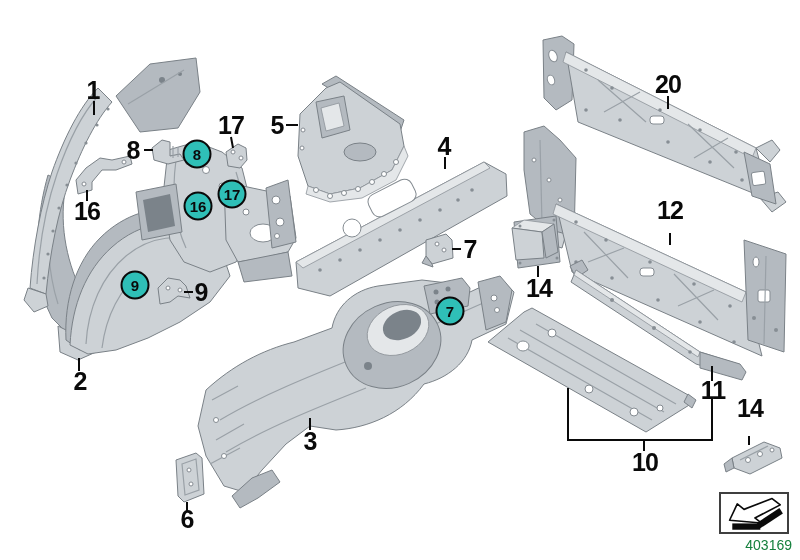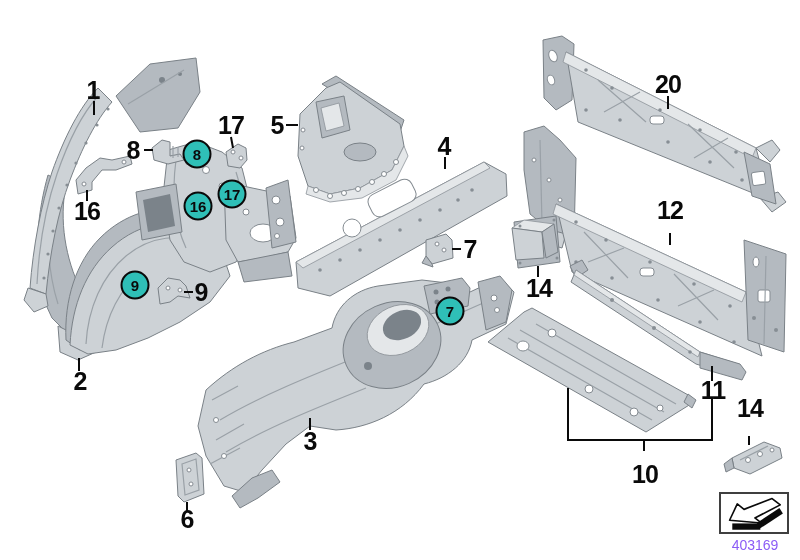--- a/index.html
+++ b/index.html
@@ -15,22 +15,22 @@
   .cr{fill:none;stroke:#9aa1a7;stroke-width:1.2;}
   .dot{fill:#878e94;stroke:none;}
   
   .callout{position:absolute;transform:translate(-50%,-50%);color:#0a0a0a;font-weight:700;cursor:pointer;user-select:none;}
   .callout.plain{font-size:25px;letter-spacing:-1px;white-space:nowrap;}
   .callout.circled{width:25px;height:25px;border-radius:50%;border:2.5px solid #0a0a0a;
         display:flex;align-items:center;justify-content:center;font-size:15px;line-height:1;box-sizing:content-box;}
   
   .footer-box{position:absolute;left:719px;top:492px;width:70px;height:42px;border:2px solid #3f3f3f;
         background:#fff;box-sizing:border-box;}
-  .diagram-number{position:absolute;left:718px;top:537px;width:74px;text-align:center;
-        font-size:14px;color:#8b5cf6;}
+  .diagram-number{position:absolute;left:718px;top:537px;width:74px;text-align:right;
+        font-size:14px;color:#15803d;}
 </style>
 </head>
 <body>
 
 <div class="stage">
 
   <svg class="layer" width="800" height="560" viewBox="0 0 800 560">
 
     <g>
       <path class="pd" d="M48,175 C38,210 34,252 40,292 L52,318 L66,332 L82,340 L94,330 L86,300 C70,272 60,235 64,198 L58,180 Z"></path>
@@ -296,21 +296,21 @@
   <div class="layer">
       <div class="callout plain" style="left: 93px; top: 90px;">1</div>
       <div class="callout plain" style="left: 80px; top: 381px;">2</div>
       <div class="callout plain" style="left: 310px; top: 441px;">3</div>
       <div class="callout plain" style="left: 444px; top: 146px;">4</div>
       <div class="callout plain" style="left: 277px; top: 125px;">5</div>
       <div class="callout plain" style="left: 187px; top: 519px;">6</div>
       <div class="callout plain" style="left: 470px; top: 249px;">7</div>
       <div class="callout plain" style="left: 133px; top: 150px;">8</div>
       <div class="callout plain" style="left: 201px; top: 292px;">9</div>
-      <div class="callout plain" style="left: 645px; top: 462px; margin-top: 12px;">10</div>
+      <div class="callout plain" style="left: 645px; top: 462px;">10</div>
       <div class="callout plain" style="left: 713px; top: 390px;">11</div>
       <div class="callout plain" style="left: 670px; top: 210px;">12</div>
       <div class="callout plain" style="left: 668px; top: 84px;">20</div>
       <div class="callout plain" style="left: 750px; top: 408px;">14</div>
       <div class="callout plain" style="left: 539px; top: 288px;">14</div>
       <div class="callout plain" style="left: 87px; top: 211px;">16</div>
       <div class="callout plain" style="left: 231px; top: 125px;">17</div>
       <div class="callout circled" style="left: 197px; top: 154px; background: rgb(47, 191, 183);">8</div>
       <div class="callout circled" style="left: 198px; top: 206px; background: rgb(47, 191, 183);">16</div>
       <div class="callout circled" style="left: 232px; top: 194px; background: rgb(47, 191, 183);">17</div>

